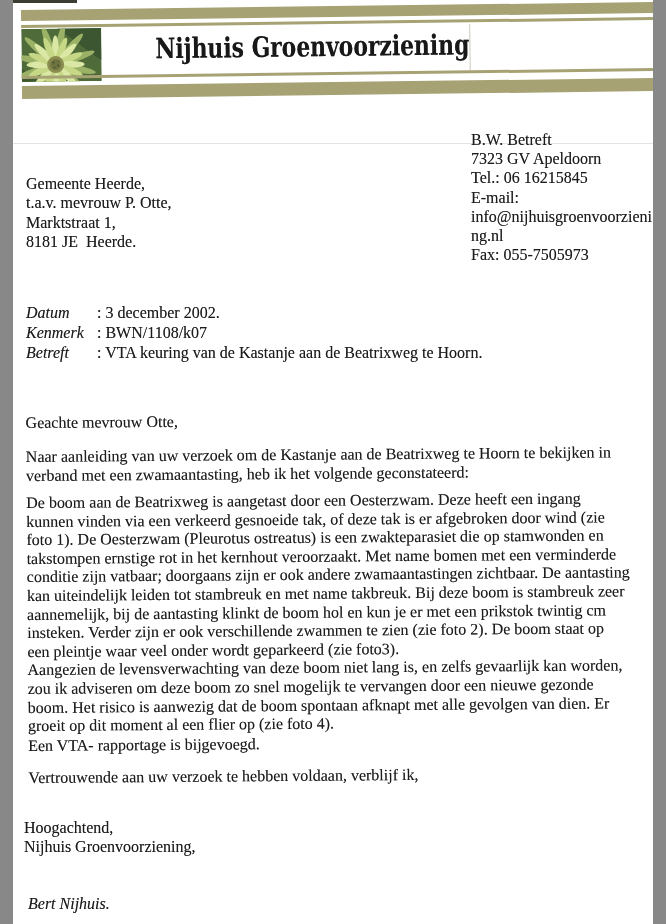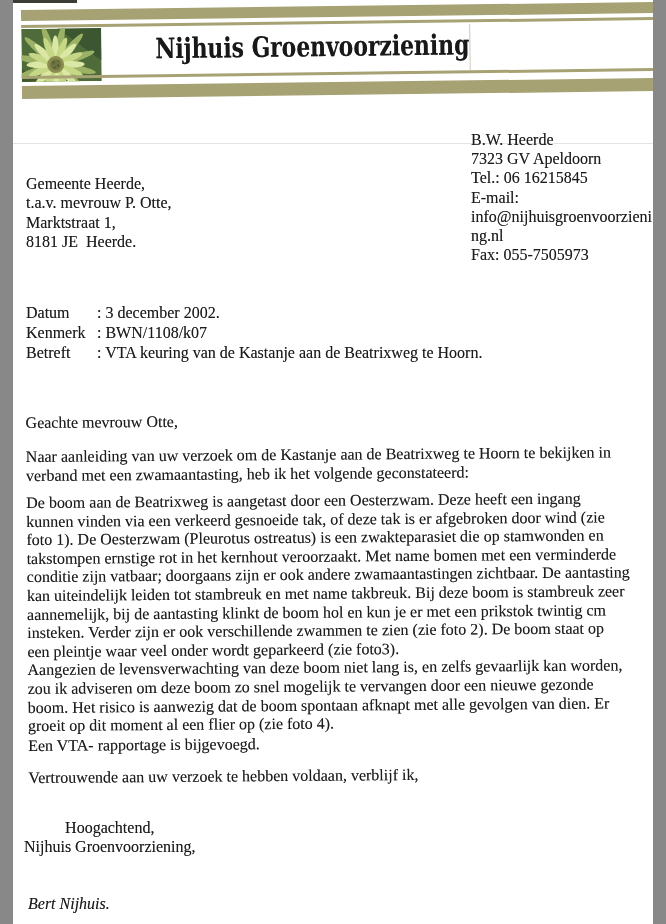--- a/index.html
+++ b/index.html
@@ -28,30 +28,30 @@
   .logo{position:absolute;left:8px;top:29px;width:80px;height:53px;}
   .vmark{position:absolute;left:456px;top:30px;width:1px;height:46px;background:#ccc9bb;}
   .scan-mark{left:0;top:0;width:64px;height:3px;background:#3c3c35;}
   .scanner-line{left:0;top:143px;width:666px;height:1px;background:#e3e3df;}
   
   .txt{font-size:16px;line-height:19.3px;}
   .lines div{white-space:pre;}
   .recipient{left:13px;top:174px;}
   .sender{left:458px;top:130px;line-height:19.2px;}
   .meta{left:13px;top:303px;line-height:20px;}
-  .meta .lbl{display:inline-block;width:71px;white-space:pre;}
+  .meta .lbl{display:inline-block;width:71px;white-space:pre;font-style:italic;}
   .meta .val{white-space:pre;}
   .body-block{position:absolute;left:0;top:0;width:666px;height:924px;
     transform:rotate(-0.45deg);transform-origin:13px 480px;}
   .salutation{left:13px;top:413px;}
   .intro{left:13px;top:448px;line-height:18.6px;}
   .mainpara{left:13px;top:494px;line-height:18.6px;}
   .attachment{left:13px;top:736px;}
   .closingline{left:13px;top:768px;}
-  .signoff{left:11px;top:818px;line-height:19.3px;text-align:center;}
+  .signoff{left:11px;top:818px;line-height:19.3px;}
   .signee{left:15px;top:894px;font-style:italic;}
 </style>
 </head>
 <body>
 
 <div class="page">
 
   <div class="abs scan-mark"></div>
   <div class="abs scanner-line"></div>
 
@@ -114,21 +114,21 @@
   </div>
 
   <div class="abs txt lines recipient">
       <div>Gemeente Heerde,</div>
       <div>t.a.v. mevrouw P. Otte,</div>
       <div>Marktstraat 1,</div>
       <div>8181 JE  Heerde.</div>
     </div>
 
   <div class="abs txt lines sender">
-      <div>B.W. Heerde</div>
+      <div>B.W. Betreft</div>
       <div>7323 GV Apeldoorn</div>
       <div>Tel.: 06 16215845</div>
       <div>E-mail:</div>
       <div>info@nijhuisgroenvoorzieni</div>
       <div>ng.nl</div>
       <div>Fax: 055-7505973</div>
     </div>
 
   <div class="abs txt meta">
     <div>

